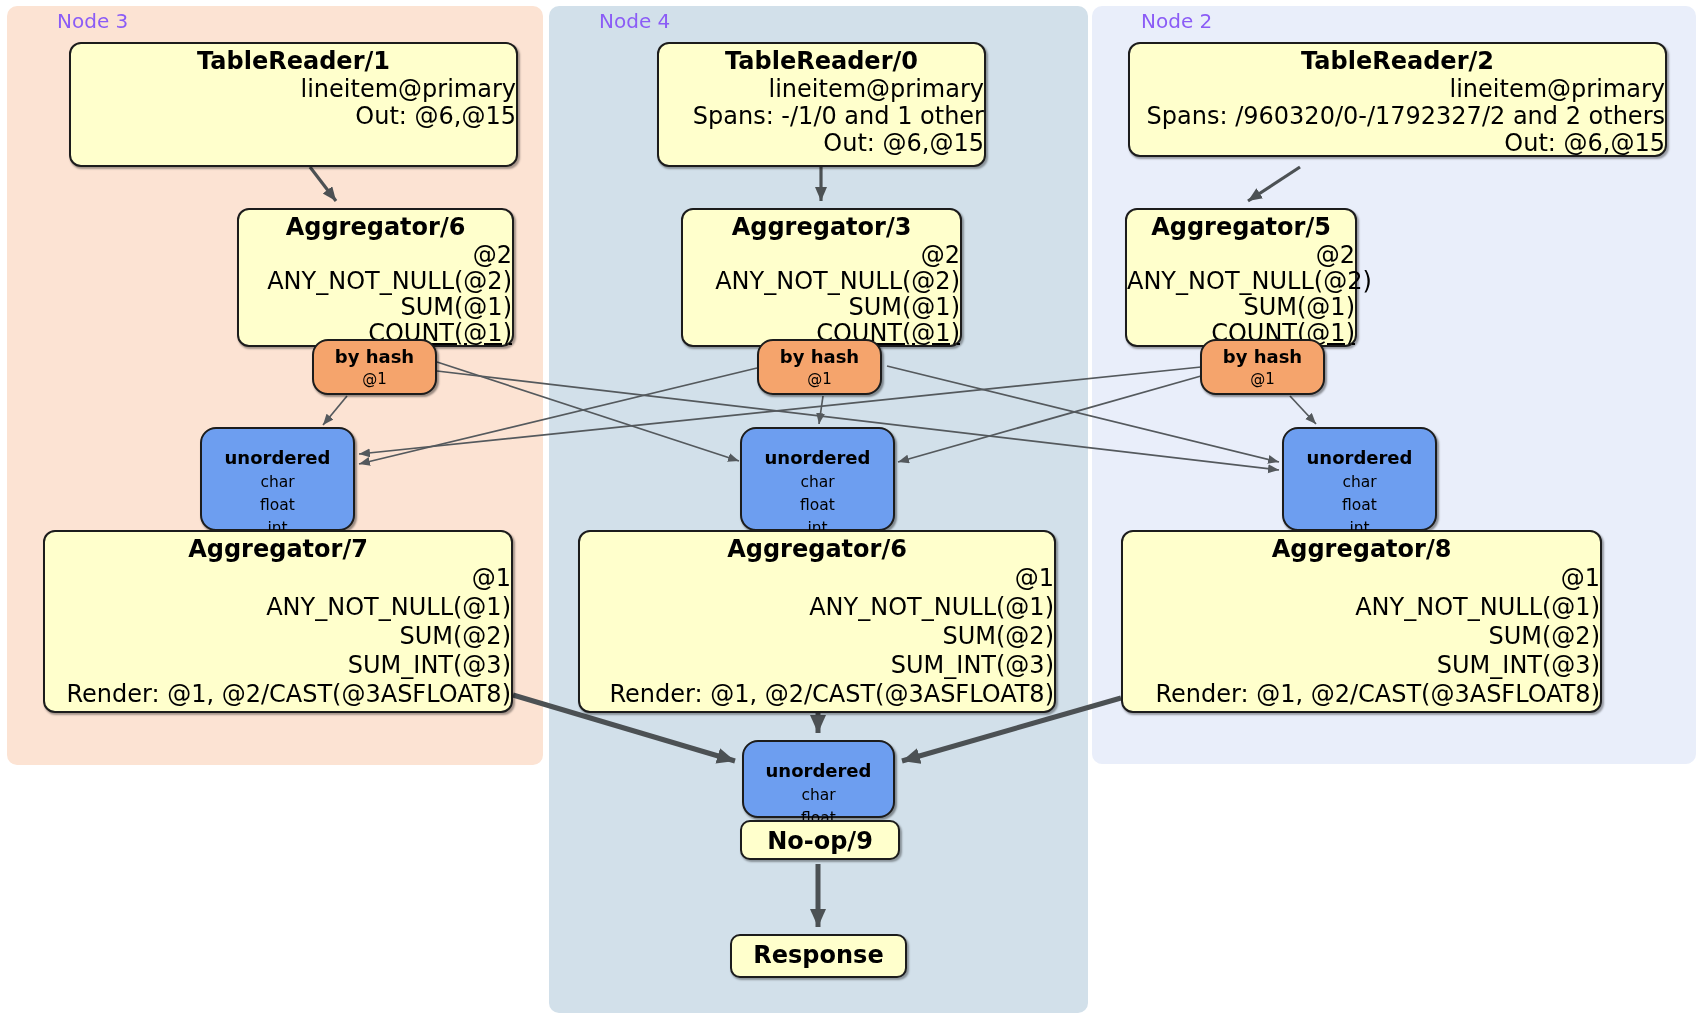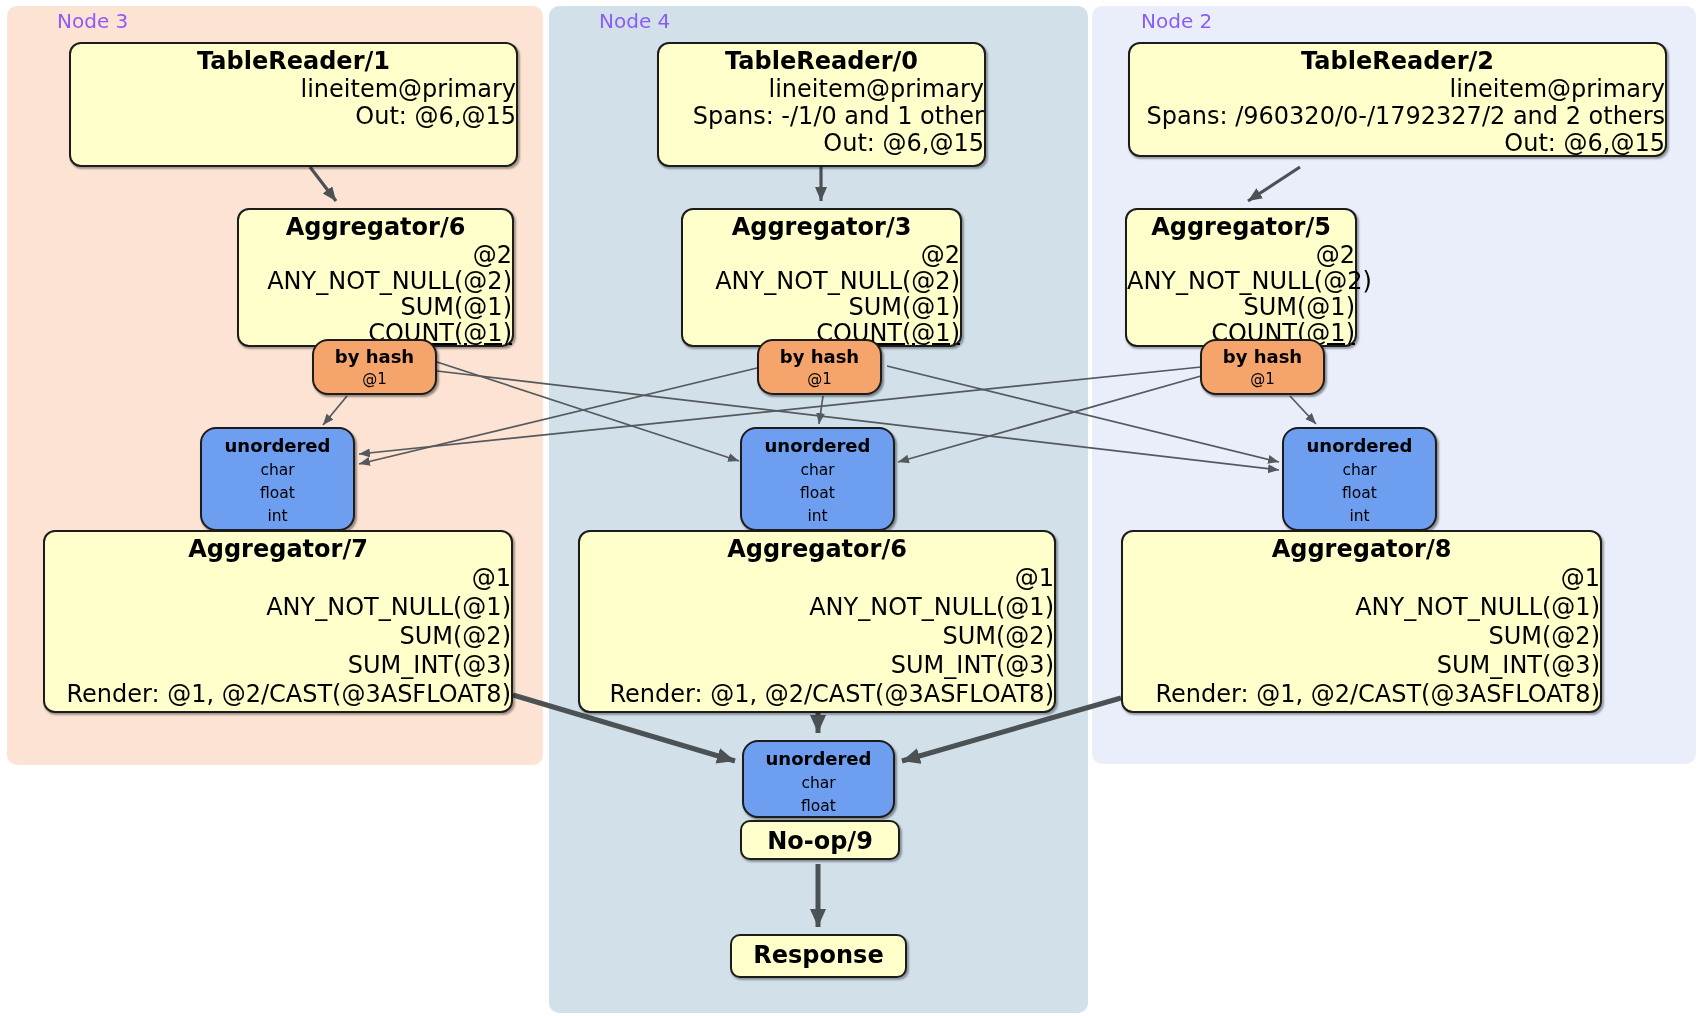--- a/index.html
+++ b/index.html
@@ -22,21 +22,21 @@
   .router{
     position:absolute;background:#f5a46c;border:2px solid #1c1c1c;border-radius:16px;
     text-align:center;box-shadow:1.5px 2px 2px rgba(0,0,0,.4);box-sizing:border-box;
   }
   .router-title{font-weight:bold;font-size:18px;line-height:25px;padding-top:3px;}
   .router-detail{font-size:15px;line-height:20px;}
   .sync{
     position:absolute;background:#6d9ef0;border:2px solid #1c1c1c;border-radius:16px;
     text-align:center;box-shadow:1.5px 2px 2px rgba(0,0,0,.4);box-sizing:border-box;
   }
-  .sync-title{font-weight:bold;font-size:18px;line-height:26px;padding-top:4px;}
+  .sync-title{font-weight:bold;font-size:18px;line-height:26px;padding-top:16px;}
   .sync-col{font-size:15.5px;line-height:23px;}
   .small-box{
     position:absolute;background:#ffffcc;border:2px solid #1c1c1c;border-radius:10px;
     text-align:center;box-shadow:1.5px 2px 2px rgba(0,0,0,.35);box-sizing:border-box;
     font-weight:bold;font-size:24px;line-height:38px;
   }
 </style>
 </head>
 <body>
 

